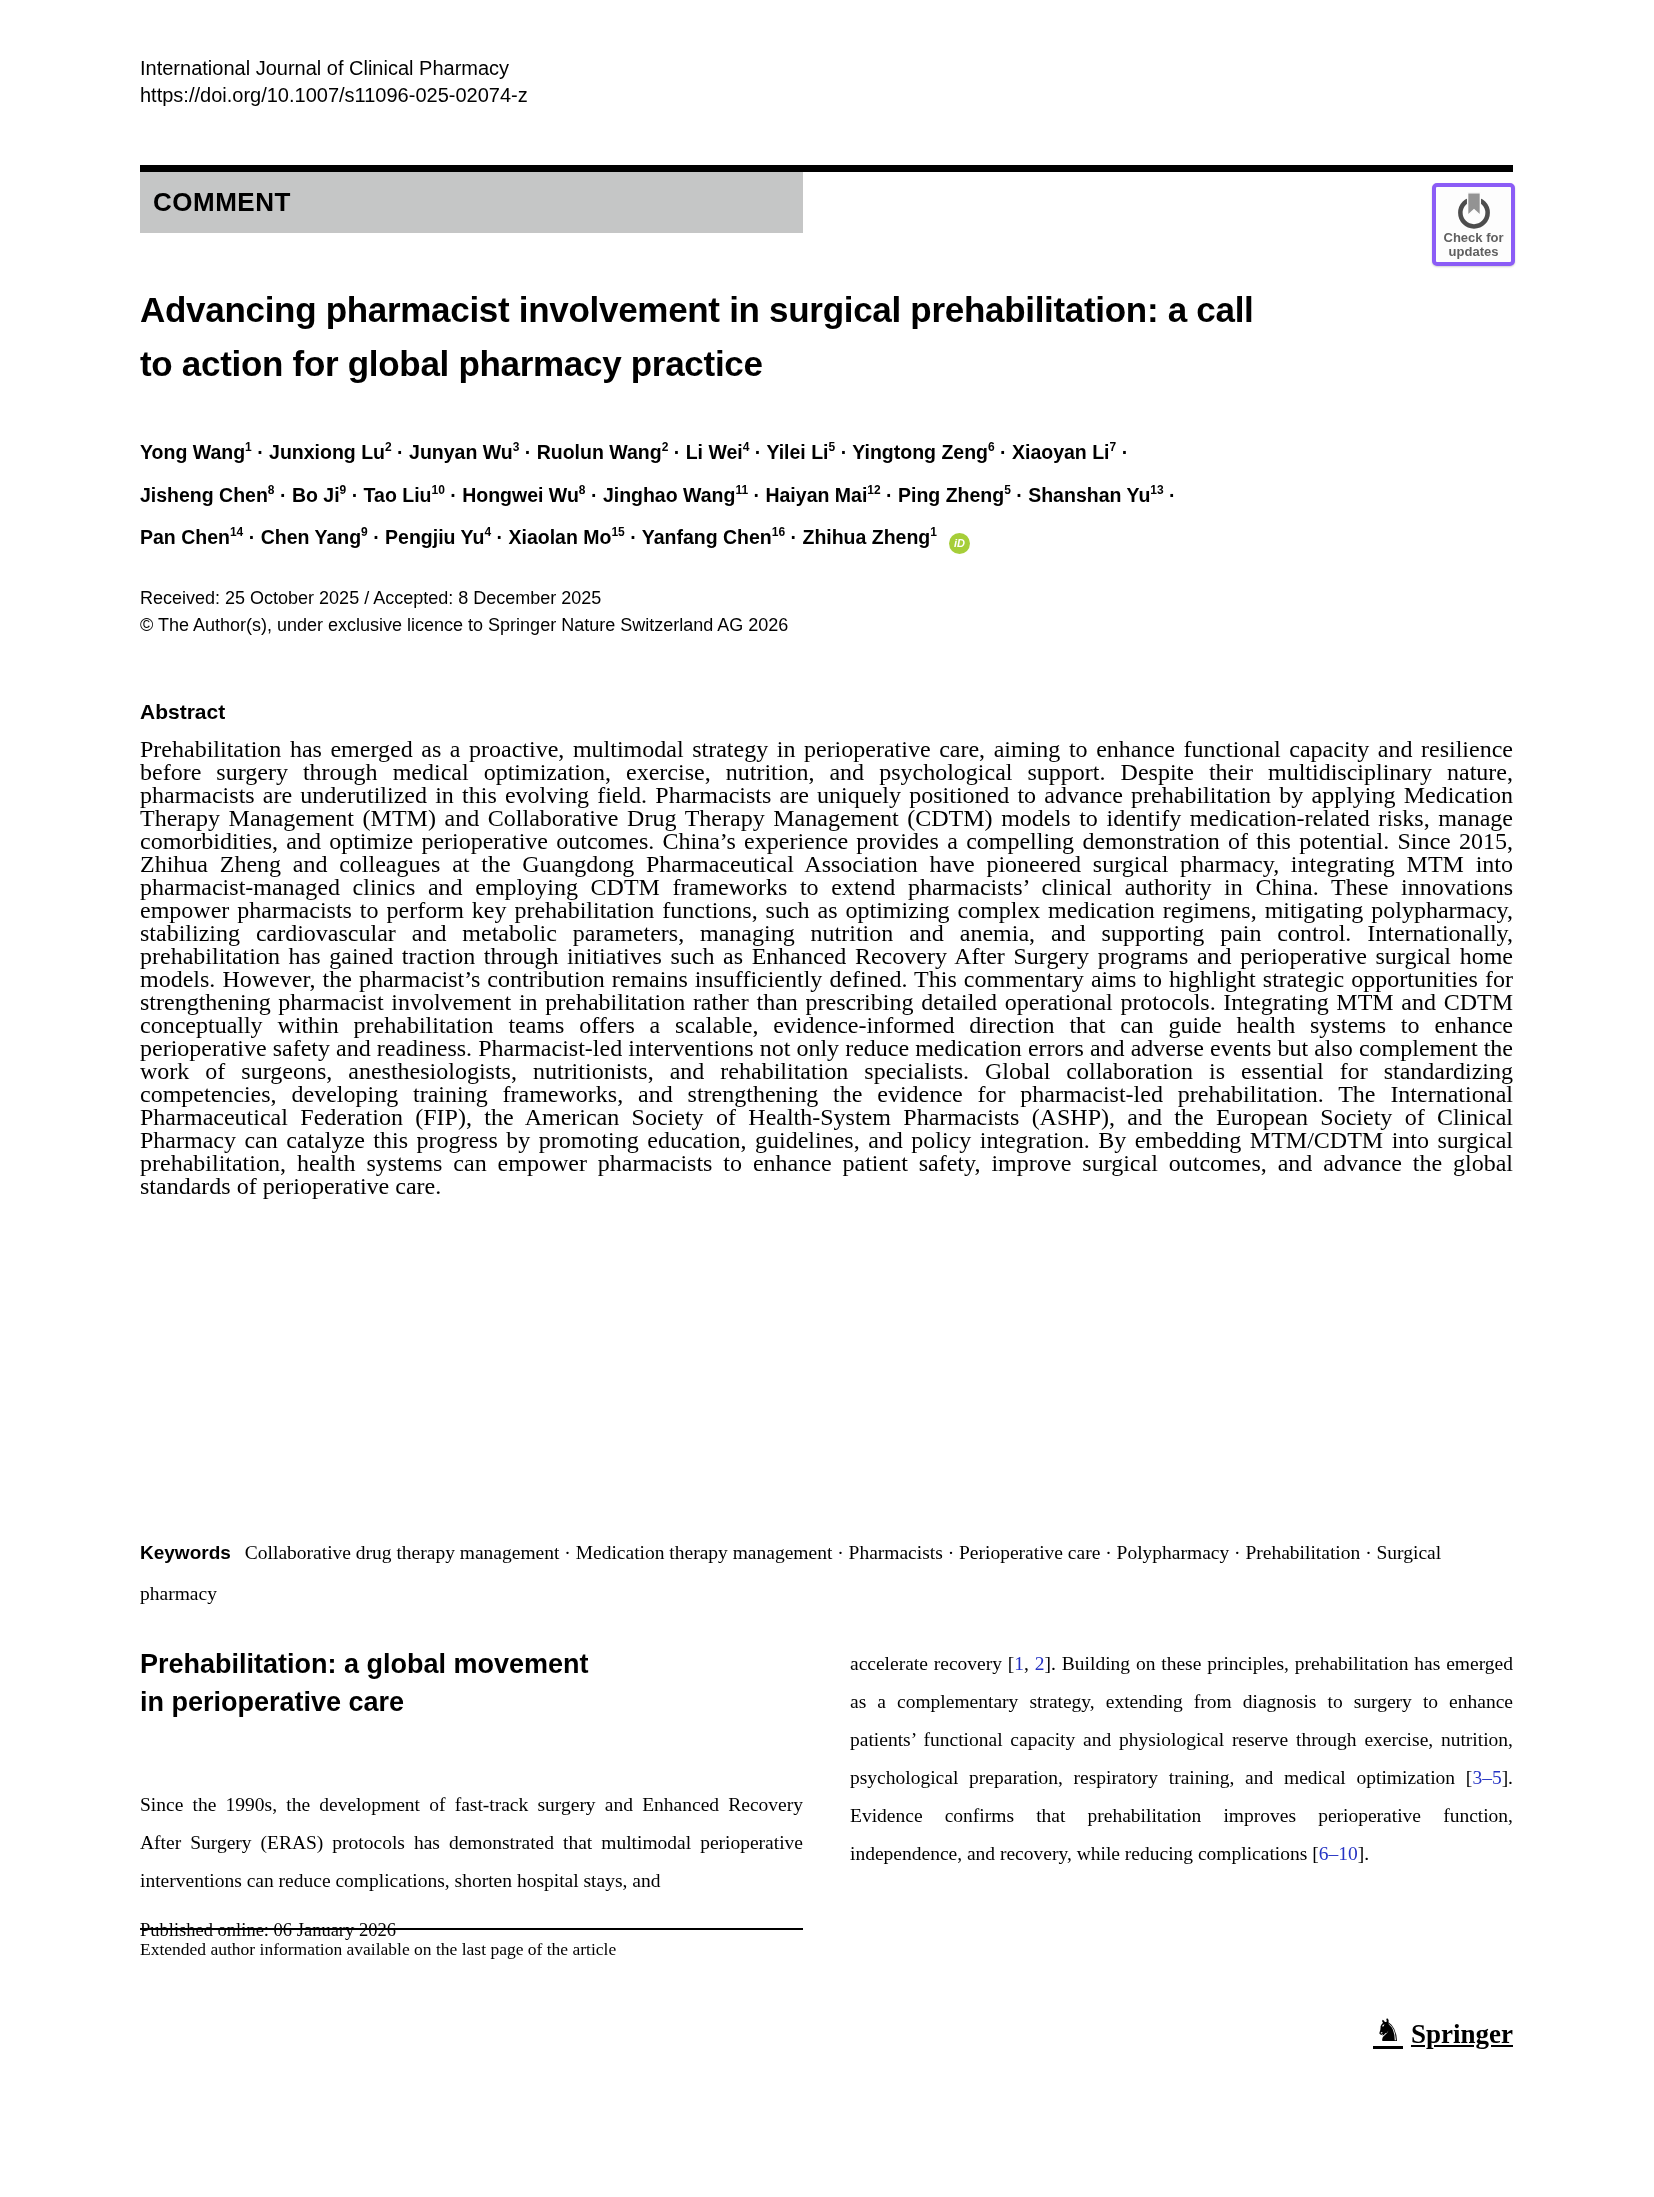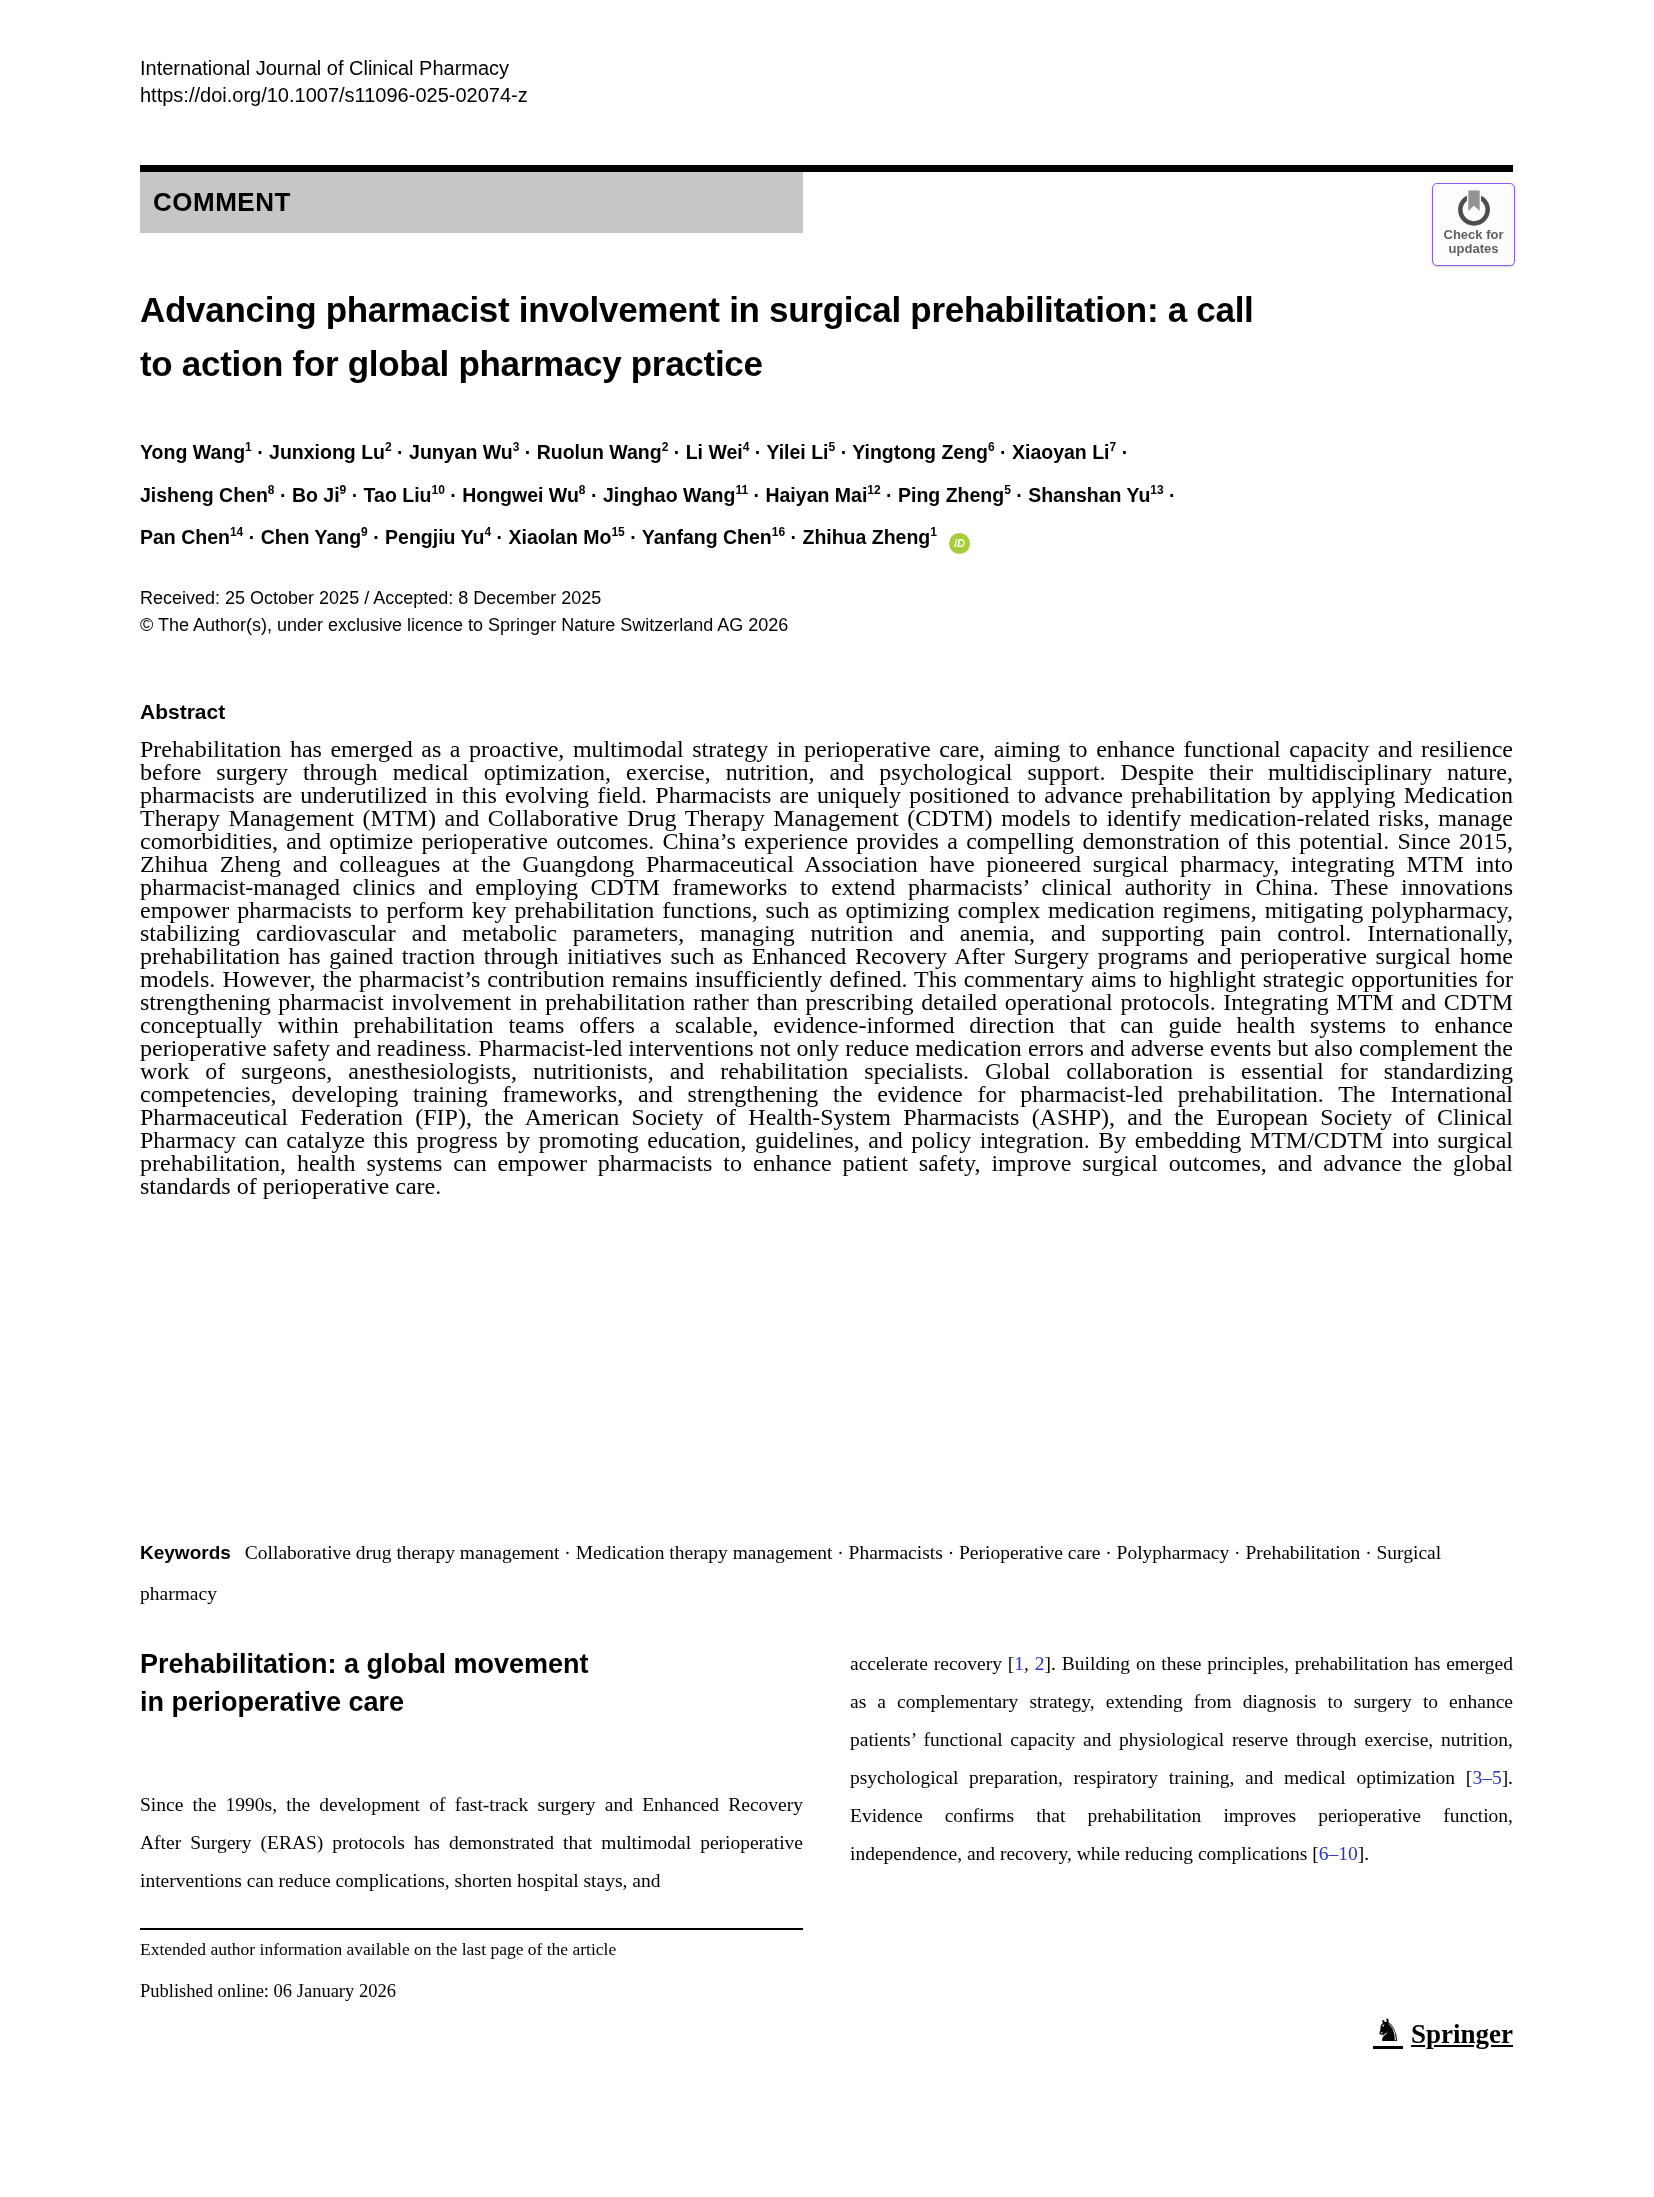--- a/index.html
+++ b/index.html
@@ -14,21 +14,21 @@
   .rule-top { left:140px; top:165px; width:1373px; height:7px; background:#000; }
   .comment-box {
     left:140px; top:172px; width:663px; height:61px; background:#c5c6c6;
     display:flex; align-items:center;
   }
   .comment-box span { font-size:26px; font-weight:bold; letter-spacing:0.5px; padding-left:13px; }
 
   
   .badge {
     left:1432px; top:183px; width:83px; height:83px; background:#fdfdfd;
-    border:1px solid #8b5cf6; border-radius:5px; box-shadow:0 1px 2px rgba(0,0,0,.18);
+    border:4px solid #8b5cf6; border-radius:5px; box-shadow:0 1px 2px rgba(0,0,0,.18);
     display:flex; flex-direction:column; align-items:center; justify-content:flex-start;
     box-sizing:border-box; padding-top:4px; cursor:pointer;
   }
   .badge-text { font-size:13px; line-height:14px; font-weight:bold; color:#5f5f5f; text-align:center; }
 
   
   .title-block { left:140px; top:283px; width:1390px; font-size:35px; font-weight:bold; line-height:54px; letter-spacing:-0.3px; }
   .authors-block { left:140px; top:428px; width:1390px; font-size:19.5px; font-weight:bold; line-height:38px; }
   .authors-block sup { font-size:12px; }
   .authors-block .sep { font-weight:bold; }
@@ -52,21 +52,21 @@
   
   .columns { left:140px; top:1645px; width:1373px; display:flex; gap:47px; }
   .col { width:663px; }
   .section-heading { font-size:27px; font-weight:bold; line-height:38px; margin-bottom:65px; }
   .body-par { font-family:"Liberation Serif", serif; font-size:19.5px; line-height:38px; text-align:justify; }
   .cite { color:#2533c4; cursor:pointer; }
   .footnote { margin-top:28px; border-top:2px solid #000; padding-top:9px;
     font-family:"Liberation Serif", serif; font-size:17.5px; }
 
   
-  .published { left:140px; top:1981px; font-family:"Liberation Serif", serif; font-size:18.5px; }
+  .published { left:140px; top:1920px; font-family:"Liberation Serif", serif; font-size:18.5px; }
   .springer { right:141px; top:2016px; display:flex; align-items:flex-end; gap:8px; }
   .knight { font-size:31px; line-height:30px; border-bottom:3px solid #000; padding:0 1px; }
   .pubname { font-family:"Liberation Serif", serif; font-size:27px; font-weight:bold; line-height:30px;text-decoration:underline; }
 </style>
 </head>
 <body>
 
 <div class="page">
 
   <div class="abs journal-block">

